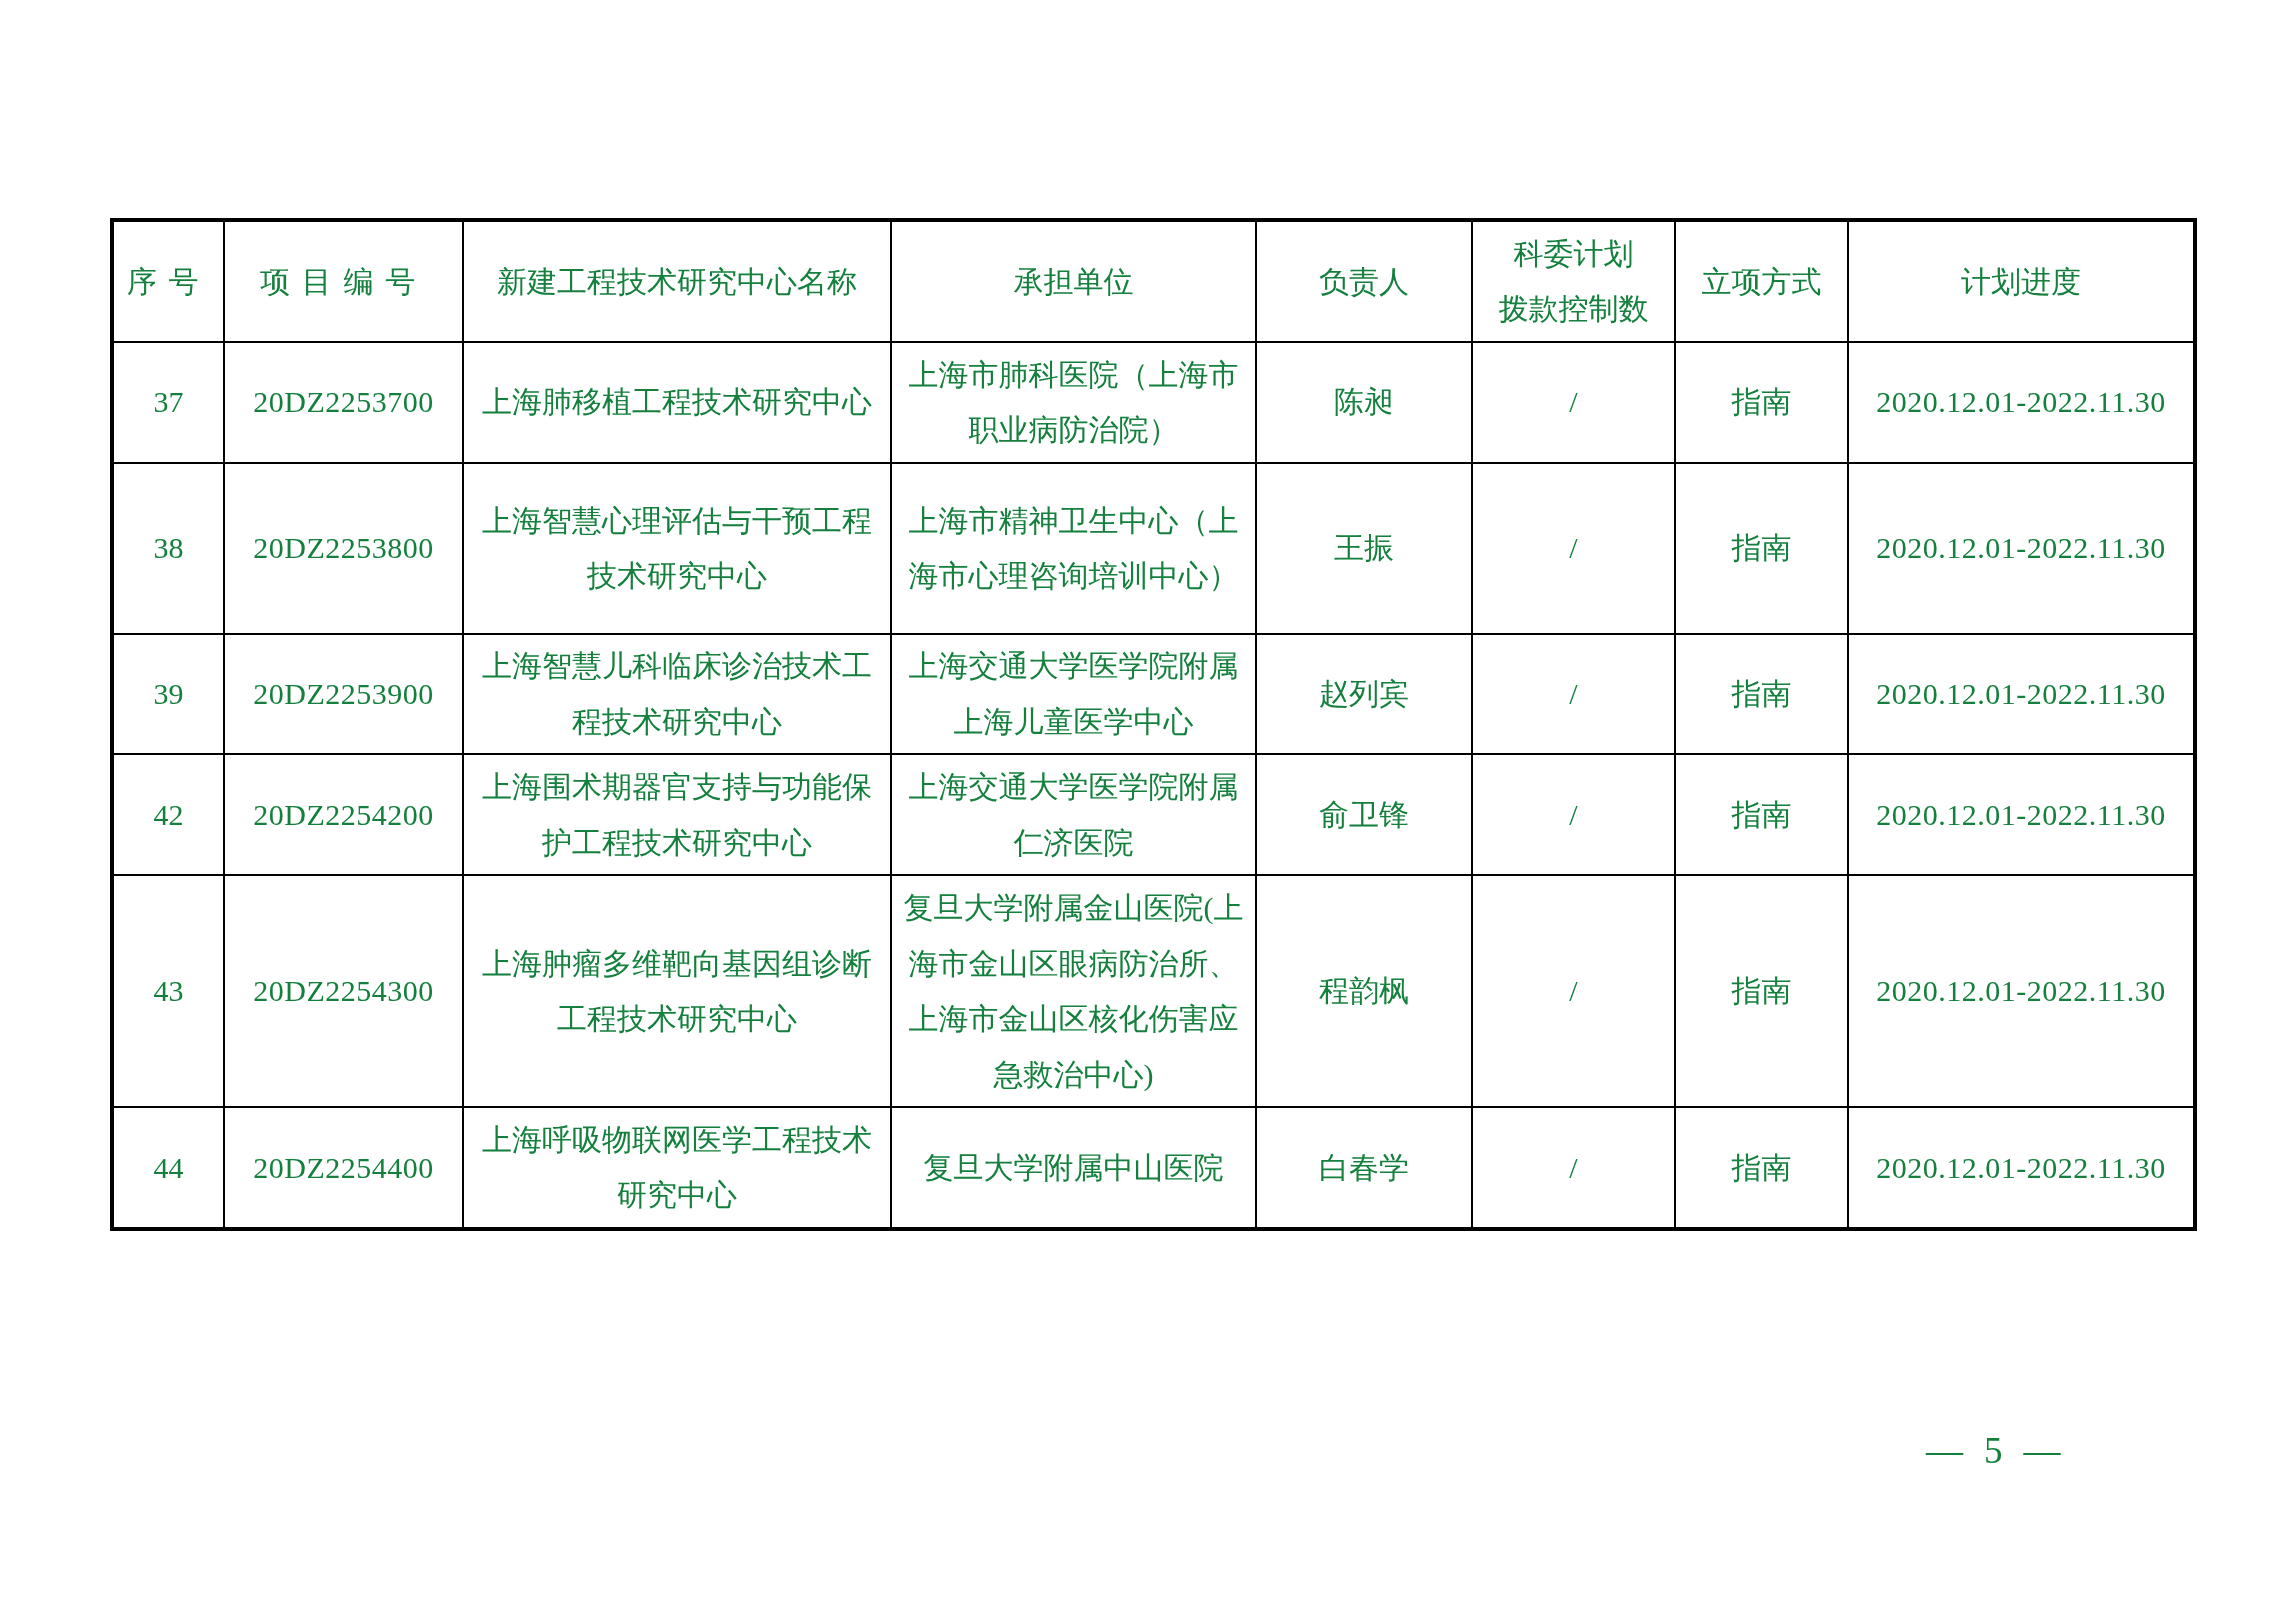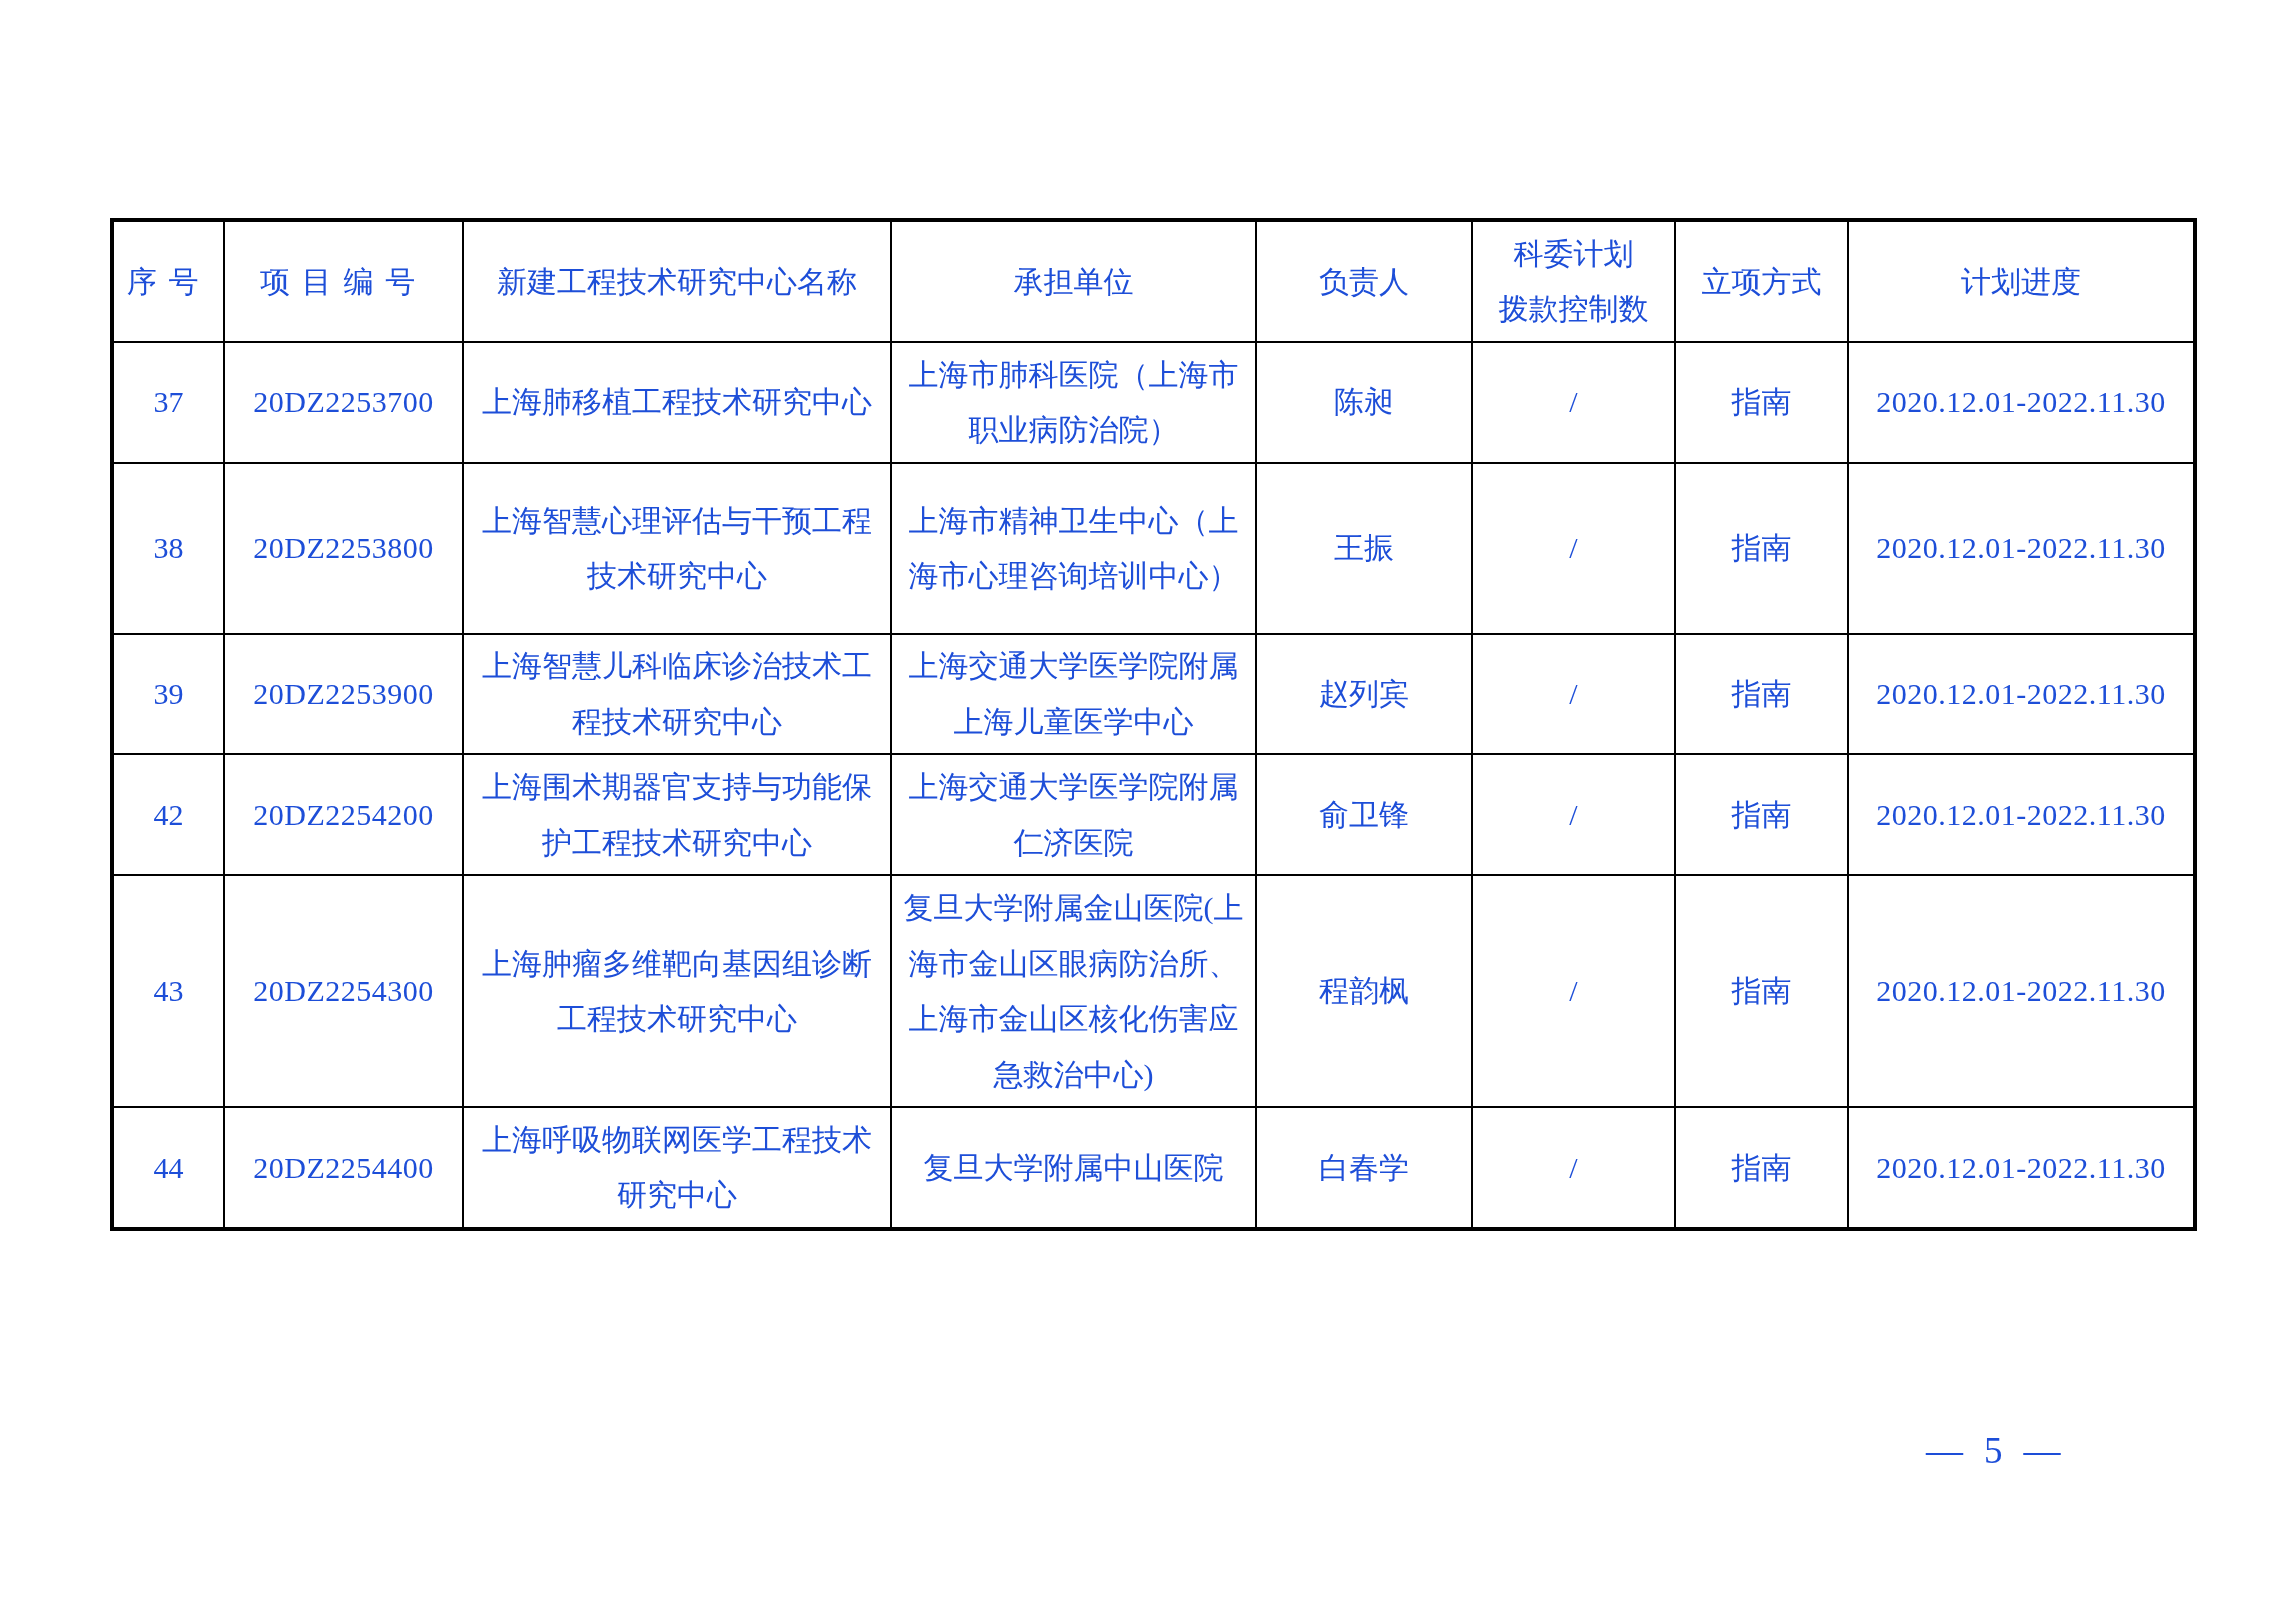--- a/index.html
+++ b/index.html
@@ -6,21 +6,21 @@
     margin: 0;
     padding: 0;
     background: #ffffff;
   }
   .page {
     position: relative;
     width: 2293px;
     height: 1621px;
     background: #ffffff;
     font-family: "Liberation Serif", "DejaVu Serif", serif;
-    color: #1d4ed8;
+    color: #15803d;
   }
   table.doc-table {
     position: absolute;
     left: 110px;
     top: 218px;
     width: 2082px;
     border-collapse: collapse;
     table-layout: fixed;
     border: 4.9px solid #000000;
   }

